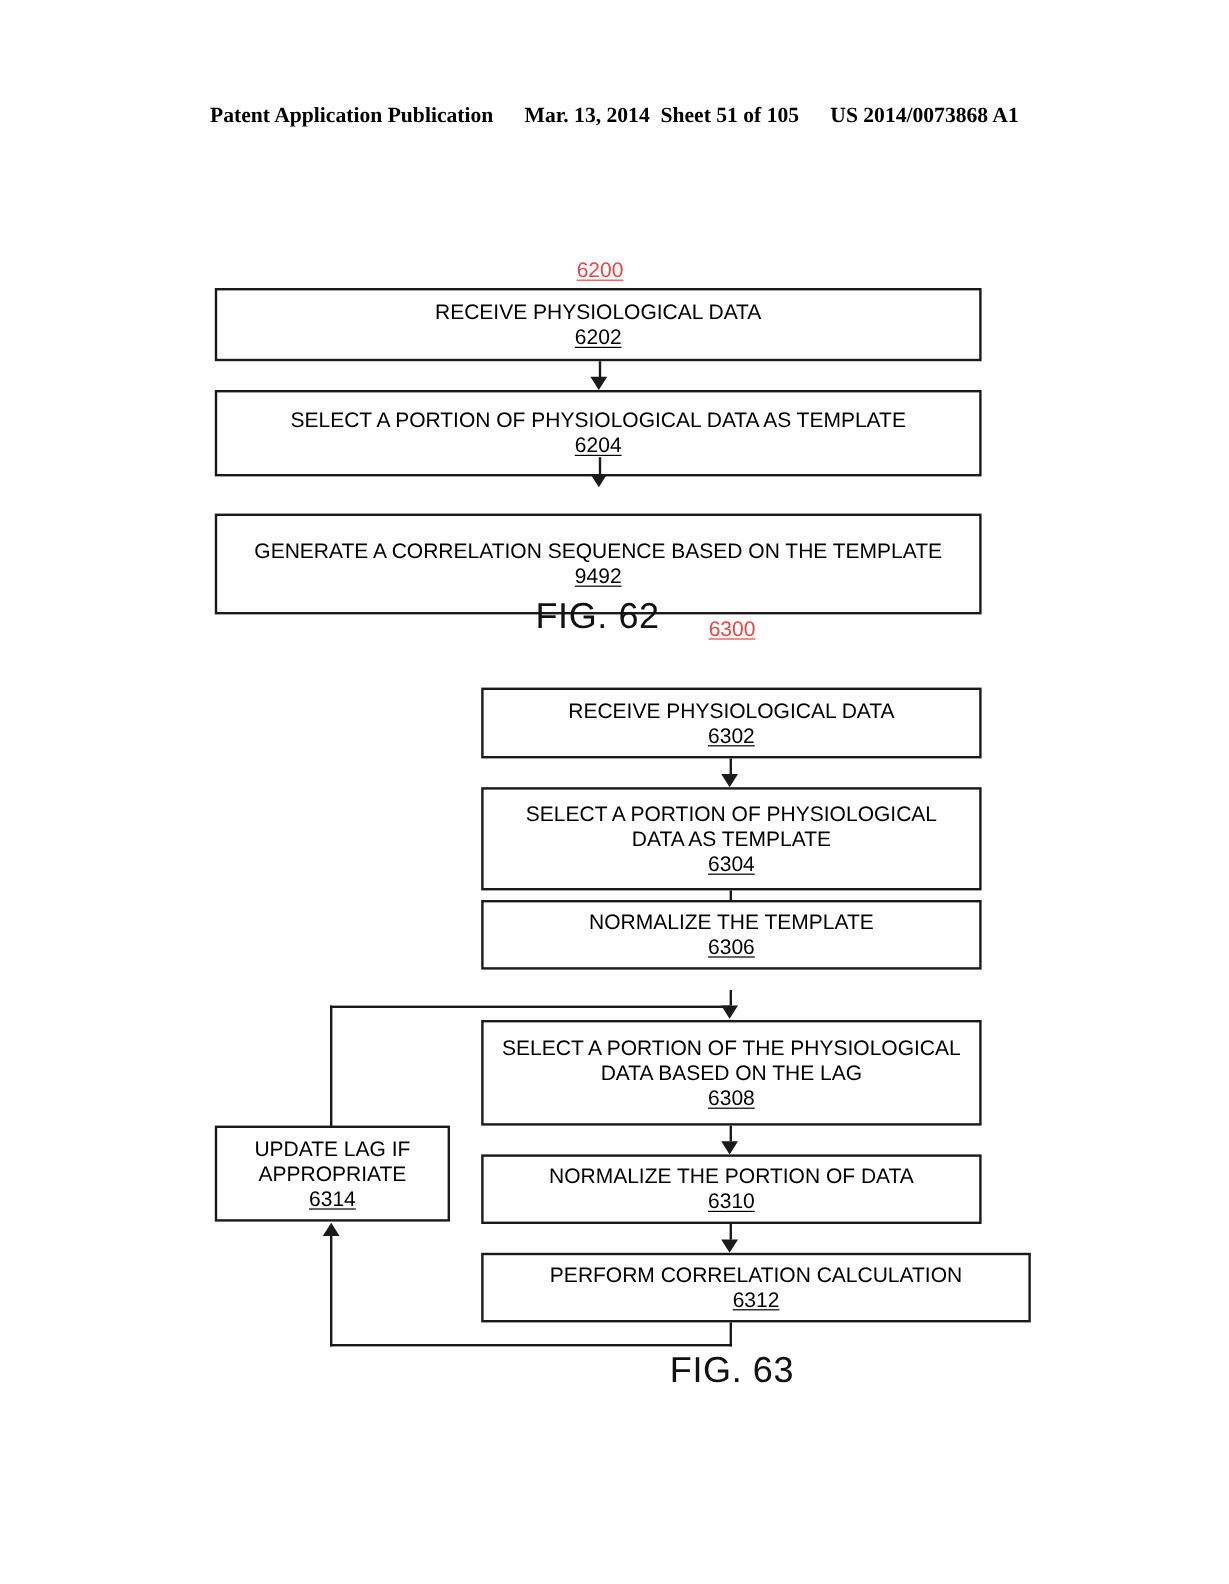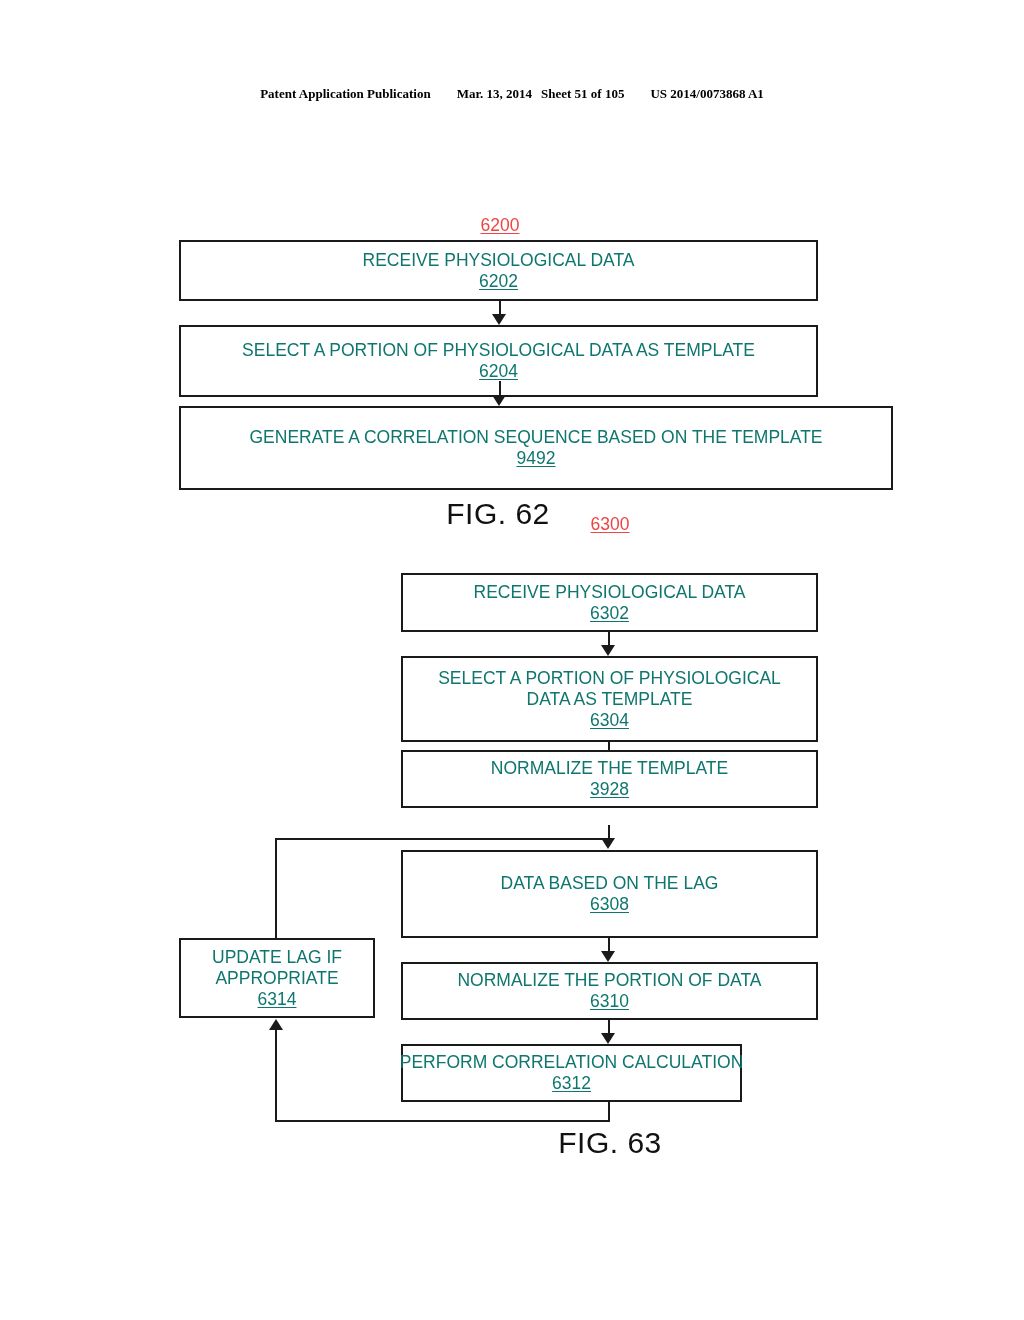--- a/index.html
+++ b/index.html
@@ -18,21 +18,21 @@
 
   
   .page-header {
     position: absolute;
     top: 86px;
     left: 0;
     width: 1024px;
     text-align: center;
     font-family: "Liberation Serif", serif;
     font-weight: bold;
-    font-size: 13px;
+    font-size: 18px;
     letter-spacing: 0px;
     white-space: nowrap;
     color: #000;
   }
   .page-header .seg { display: inline-block; }
   .page-header .gap-lg { display: inline-block; width: 26px; }
   .page-header .gap-sm { display: inline-block; width: 9px; }
 
   
   .fc-box {
@@ -41,21 +41,21 @@
     border: 2px solid #1a1a1a;
     background: #ffffff;
     display: flex;
     flex-direction: column;
     align-items: center;
     justify-content: center;
     text-align: center;
     font-family: "Liberation Sans", sans-serif;
     font-size: 17.5px;
     line-height: 21px;
-    color: #0f766e;
+    color: #000000;
     padding: 2px 6px;
   }
   .fc-box .line { display: block; white-space: nowrap; }
   .fc-box .refnum {
     display: block;
     text-decoration: underline;
     text-underline-offset: 2px;
   }
 
   .ref-label {
@@ -129,21 +129,21 @@
   <div class="arrow-down" style="left:492px; top:314px;"></div>
 
   <div class="fc-box" style="left:179px; top:325px; width:639px; height:72px;">
     <span class="line">SELECT A PORTION OF PHYSIOLOGICAL DATA AS TEMPLATE</span>
     <span class="refnum">6204</span>
   </div>
 
   <div class="conn-v" style="left:499px; top:381px; height:15px;"></div>
   <div class="arrow-down" style="left:492px; top:395px;"></div>
 
-  <div class="fc-box" style="left:179px; top:406px; width:714px; height:84px;text-align:right;">
+  <div class="fc-box" style="left:179px; top:428px; width:639px; height:84px;text-align:right;">
     <span class="line">GENERATE A CORRELATION SEQUENCE BASED ON THE TEMPLATE</span>
     <span class="refnum">9492</span>
   </div>
 
   <div class="fig-label" style="left:398px; top:497px; width:200px;">FIG. 62</div>
 </div>
 
 <div class="flow-region">
 
   <div class="ref-label" style="left:550px; top:514px; width:120px;">6300</div>
@@ -160,43 +160,44 @@
     <span class="line">SELECT A PORTION OF PHYSIOLOGICAL</span>
     <span class="line">DATA AS TEMPLATE</span>
     <span class="refnum">6304</span>
   </div>
 
   <div class="conn-v" style="left:608px; top:742px; height:14px;"></div>
   <div class="arrow-down" style="left:601px; top:755px;"></div>
 
   <div class="fc-box" style="left:401px; top:750px; width:417px; height:58px;">
     <span class="line">NORMALIZE THE TEMPLATE</span>
-    <span class="refnum">3928</span>
+    <span class="refnum">6306</span>
   </div>
 
   <div class="conn-v" style="left:608px; top:825px; height:13px;"></div>
   <div class="arrow-down" style="left:601px; top:838px;"></div>
 
   <div class="fc-box" style="left:401px; top:850px; width:417px; height:88px;">
+    <span class="line">SELECT A PORTION OF THE PHYSIOLOGICAL</span>
     <span class="line">DATA BASED ON THE LAG</span>
     <span class="refnum">6308</span>
   </div>
 
   <div class="conn-v" style="left:608px; top:938px; height:13px;"></div>
   <div class="arrow-down" style="left:601px; top:951px;"></div>
 
   <div class="fc-box" style="left:401px; top:962px; width:417px; height:58px;">
     <span class="line">NORMALIZE THE PORTION OF DATA</span>
     <span class="refnum">6310</span>
   </div>
 
   <div class="conn-v" style="left:608px; top:1020px; height:13px;"></div>
   <div class="arrow-down" style="left:601px; top:1033px;"></div>
 
-  <div class="fc-box" style="left:401px; top:1044px; width:341px; height:58px;">
+  <div class="fc-box" style="left:401px; top:1044px; width:458px; height:58px;">
     <span class="line">PERFORM CORRELATION CALCULATION</span>
     <span class="refnum">6312</span>
   </div>
 
   <div class="fc-box" style="left:179px; top:938px; width:196px; height:80px;">
     <span class="line">UPDATE LAG IF</span>
     <span class="line">APPROPRIATE</span>
     <span class="refnum">6314</span>
   </div>
 

